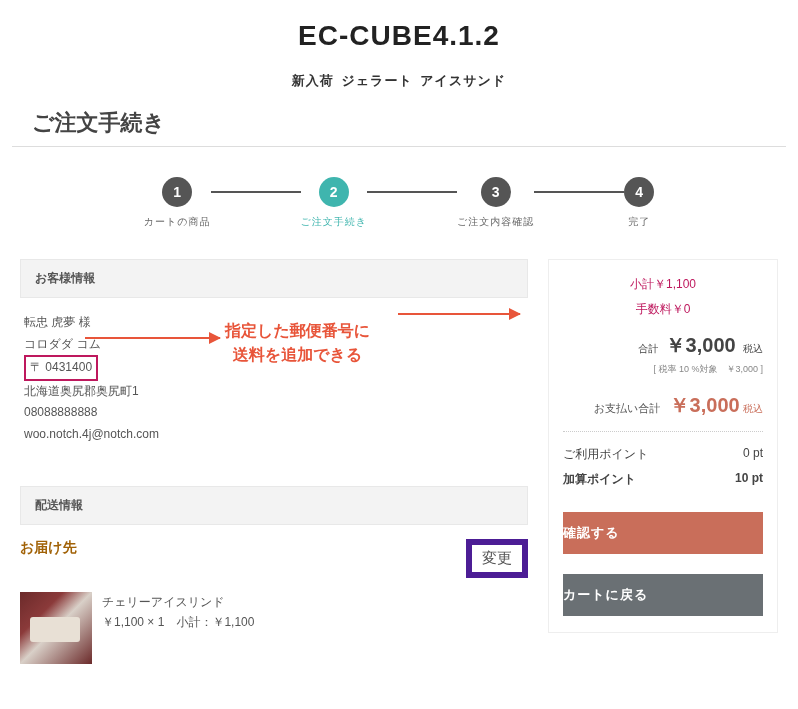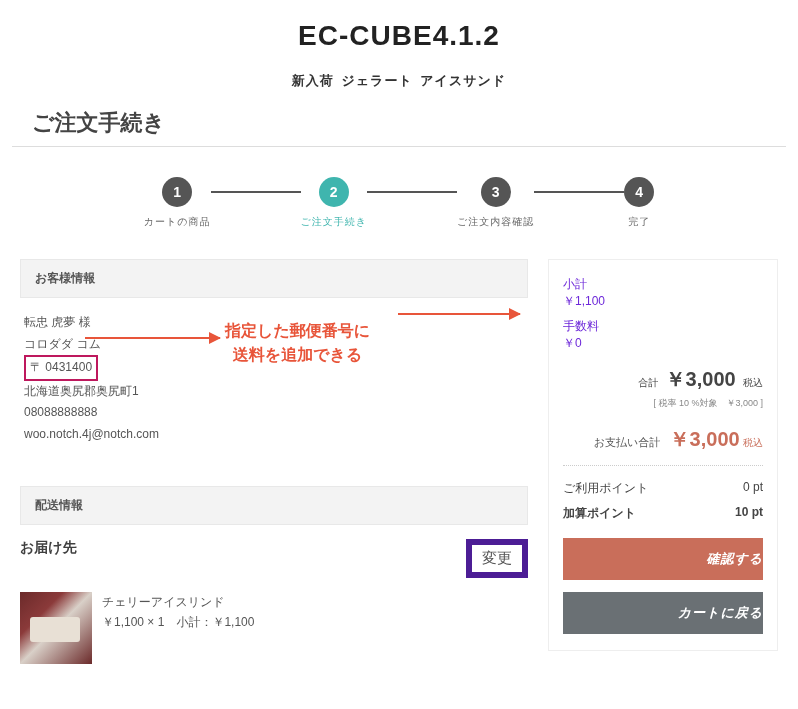--- a/index.html
+++ b/index.html
@@ -101,21 +101,21 @@
   position: absolute;
   color: #e8553a;
   font-weight: bold;
   font-size: 16px;
   line-height: 1.5;
   text-align: center;
 }
 .sub-title {
   font-size: 14px;
   font-weight: bold;
-  color: #404040;
+  color: #a16207;
   margin-bottom: 12px;
 }
 .change-btn {
   float: right;
   border: 6px solid #4c1d95;
   background: #fff;
   padding: 4px 10px;
   font-size: 15px;
   color: #555;
 }
@@ -141,22 +141,21 @@
 .product-info { font-size: 12px; color: #555; line-height: 1.7; }
 .summary {
   border: 1px solid #eee;
   padding: 12px 14px 16px;
   font-size: 12px;
 }
 .sum-row {
   display: flex;
   justify-content: center;
   padding: 4px 0;
-  color: #6d28d9;
-  flex-direction: column;
+  color: #be185d;
 }
 .ship-row {
   border: 2px solid #e8553a;
   margin: 0 -6px;
   padding: 2px 6px;
 }
 .total-row {
   text-align: right;
   padding: 10px 0 2px;
   color: #444;
@@ -186,27 +185,26 @@
   display: flex;
   justify-content: space-between;
   padding: 4px 0;
   font-size: 12px;
   color: #444;
 }
 .btn {
   display: block;
   width: 100%;
   padding: 12px 0;
-  text-align: right;
+  text-align: left;
   font-size: 13px;
   font-weight: bold;
   border: none;
-  margin-top: 12px;
+  margin-top: 20px;
   letter-spacing: 1px;
-  font-style: italic;
 }
 .btn-primary { background: #c96e5a; color: #fff; }
 .btn-secondary { background: #6a7074; color: #fff; }
 .arrow {
   position: absolute;
   height: 2px;
   background: #e8553a;
 }
 .arrow::after {
   content: "";

